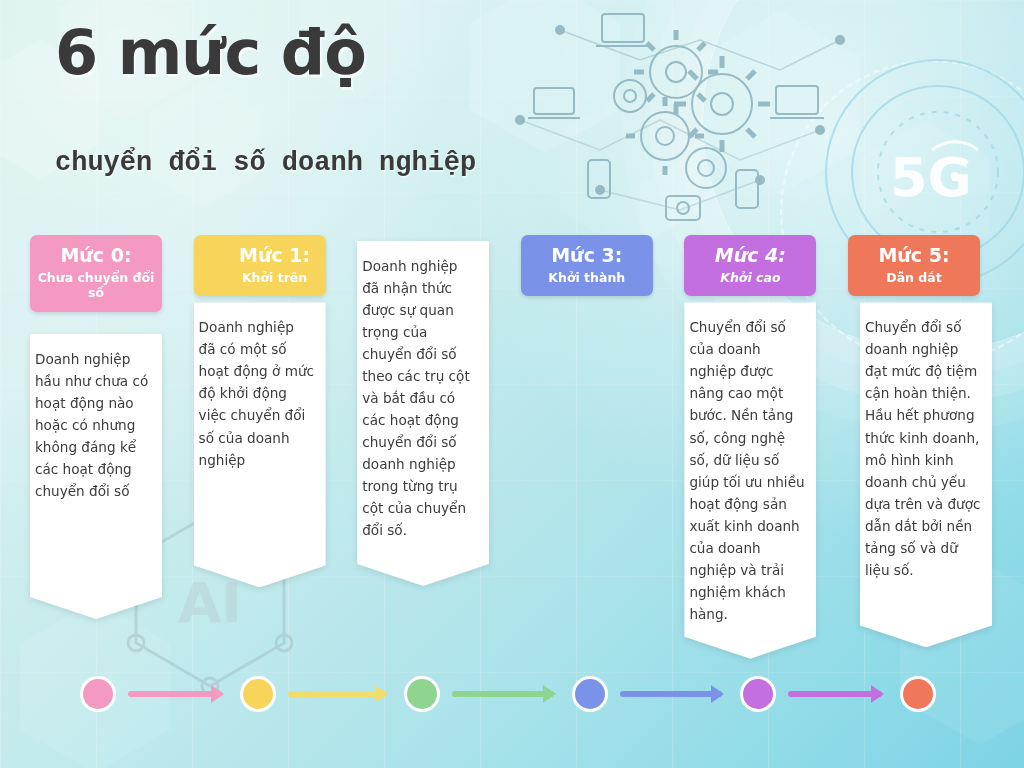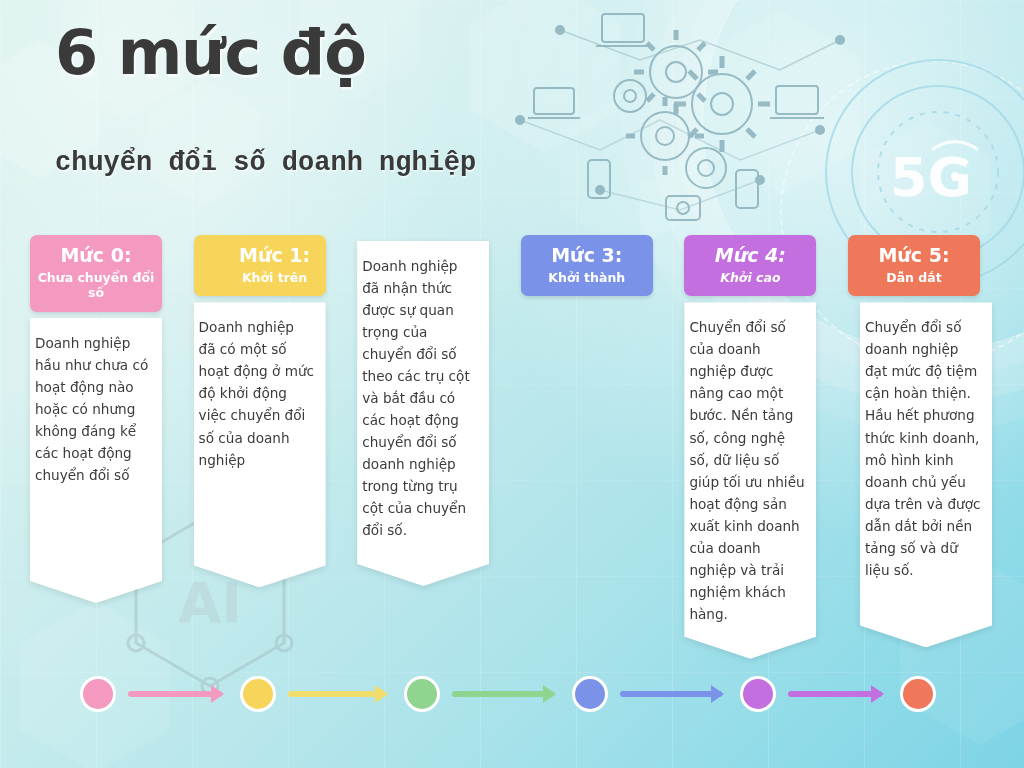--- a/index.html
+++ b/index.html
@@ -276,21 +276,21 @@
   <div class="title-sub">chuyển đổi số doanh nghiệp</div>
 
   <div class="columns">
 
     <div class="col">
       <div class="head" style="background:#f49ac1;">
         <div class="head-title">Mức 0:</div>
         <div class="head-sub">Chưa chuyển đổi số</div>
       </div>
       <div class="body-wrap">
-        <div class="body" style="min-height:285px;">Doanh nghiệp hầu như chưa có hoạt động nào hoặc có nhưng không đáng kể các hoạt động chuyển đổi số</div>
+        <div class="body" style="min-height:285px;margin-top:16px;">Doanh nghiệp hầu như chưa có hoạt động nào hoặc có nhưng không đáng kể các hoạt động chuyển đổi số</div>
       </div>
     </div>
 
     <div class="col">
       <div class="head" style="background:#f7d55a;padding-left:36px;">
         <div class="head-title">Mức 1:</div>
         <div class="head-sub">Khởi trên</div>
       </div>
       <div class="body-wrap">
         <div class="body" style="min-height:285px;">Doanh nghiệp đã có một số hoạt động ở mức độ khởi động việc chuyển đổi số của doanh nghiệp</div>

